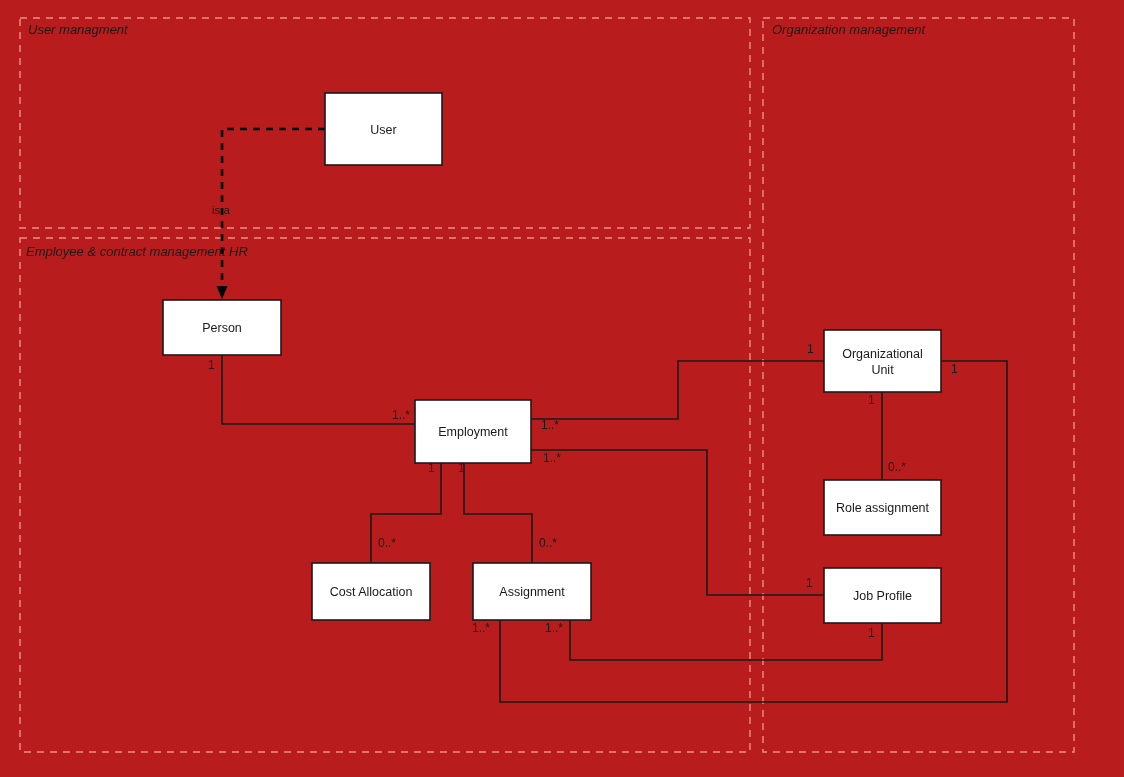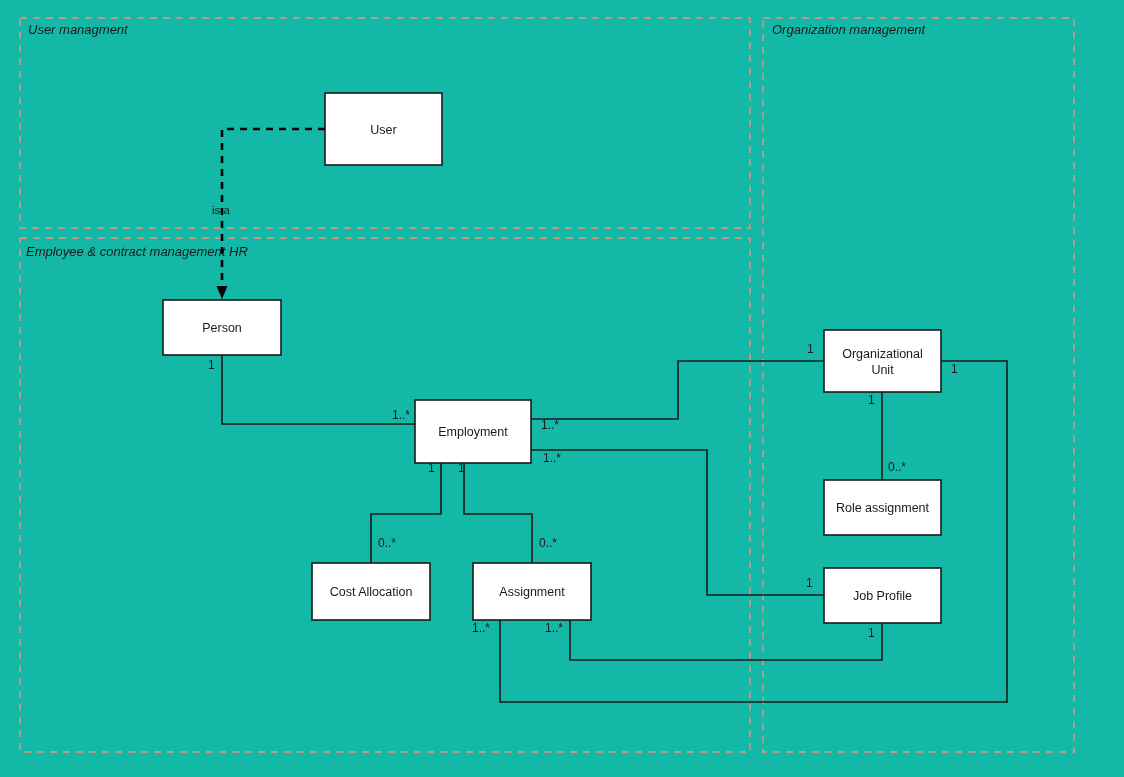--- a/index.html
+++ b/index.html
@@ -7,21 +7,21 @@
     padding: 0;
     background: #ffffff;
   }
   body {
     font-family: "Liberation Sans", sans-serif;
   }
   #canvas {
     position: relative;
     width: 1124px;
     height: 777px;
-    background: #14b8a6;
+    background: #b91c1c;
     overflow: hidden;
   }
   svg.diagram {
     position: absolute;
     left: 0;
     top: 0;
     width: 1124px;
     height: 777px;
   }
   .lane-rect {

